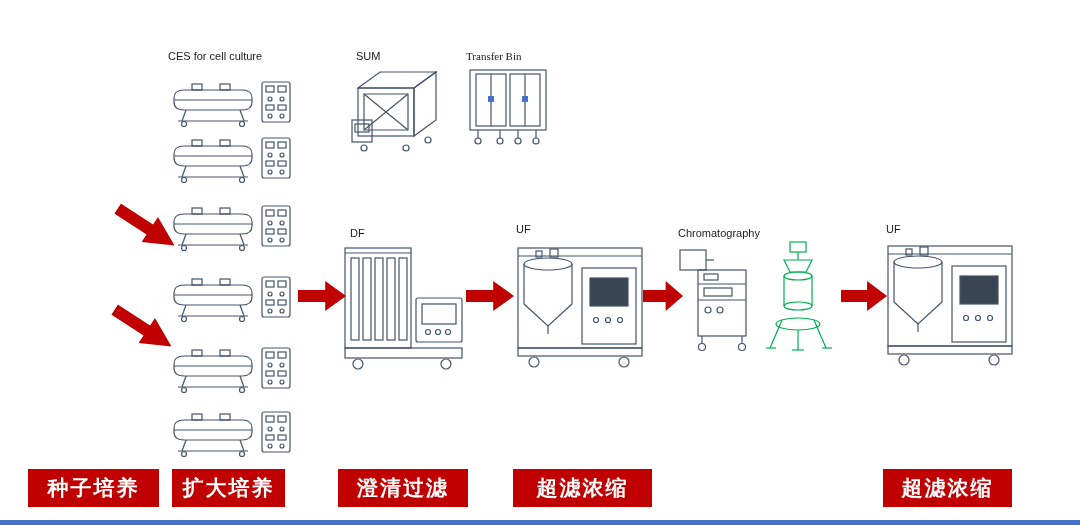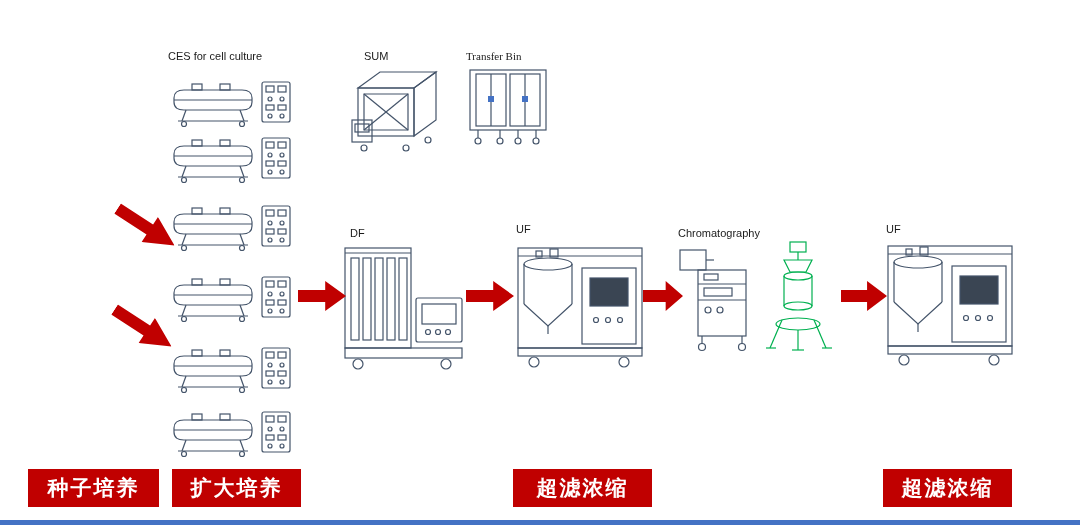--- a/index.html
+++ b/index.html
@@ -163,21 +163,21 @@
         </g>
       </symbol>
 
       <symbol id="sym-arrow" viewBox="0 0 60 30">
         <polygon points="0,9 34,9 34,0 60,15 34,30 34,21 0,21" fill="#C00000"></polygon>
       </symbol>
     </defs>
   </svg>
 
   <div class="eq-label" style="left:168px;top:50px;width:125px;">CES for cell culture</div>
-  <div class="eq-label" style="left:364px;top:50px;width:95px;">SUM</div>
+  <div class="eq-label" style="left:356px;top:50px;width:95px;">SUM</div>
   <div class="eq-label" style="left:466px;top:50px;width:85px;font-family:Liberation Serif, serif;">Transfer Bin</div>
 
   <div class="equip" style="left:168px;top:76px;width:125px;height:52px;">
       <svg viewBox="0 0 125 52">
         <use href="#sym-bioreactor"></use>
       </svg>
     </div>
   <div class="equip" style="left:168px;top:132px;width:125px;height:52px;">
       <svg viewBox="0 0 125 52">
         <use href="#sym-bioreactor"></use>
@@ -272,19 +272,20 @@
         <use href="#sym-arrow"></use>
       </svg>
     </div>
   <div class="arrow" style="left:841px;top:281px;width:46px;height:30px;">
       <svg viewBox="0 0 60 30" preserveAspectRatio="none">
         <use href="#sym-arrow"></use>
       </svg>
     </div>
 
   <div class="banner" style="left:28px;top:469px;width:131px;">种子培养</div>
-  <div class="banner" style="left:172px;top:469px;width:129px;">扩大培养</div>
+  <div class="banner" style="left:172px;top:469px;width:113px;">扩大培养</div>
+  <div class="banner" style="left:338px;top:469px;width:130px;">澄清过滤</div>
   <div class="banner" style="left:513px;top:469px;width:139px;">超滤浓缩</div>
   <div class="banner" style="left:883px;top:469px;width:129px;">超滤浓缩</div>
 
   <div class="bottom-rule"></div>
 
 </div>
 
 </body></html>

